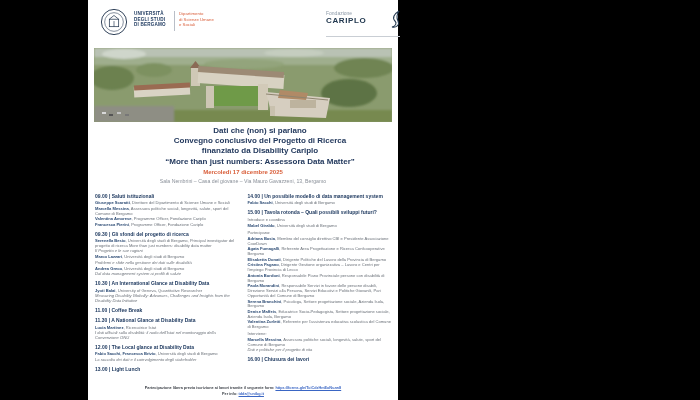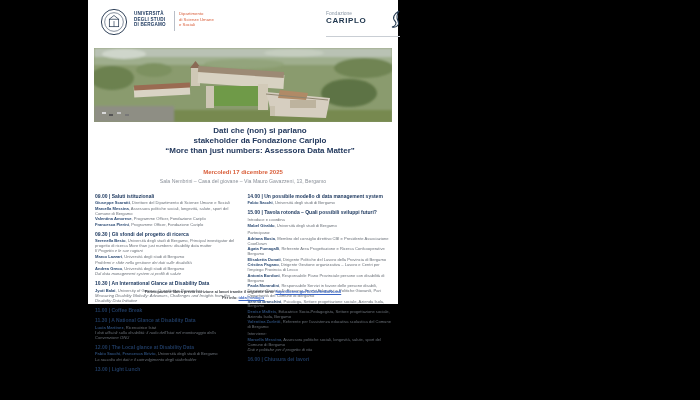--- a/index.html
+++ b/index.html
@@ -1,18 +1,18 @@
 <!DOCTYPE html>
 <html><head>
 <meta charset="utf-8">
 <style>
   html,body{margin:0;padding:0;}
   body{width:700px;height:400px;background:#000;position:relative;overflow:hidden;
        font-family:"Liberation Sans",sans-serif;}
-  .poster{position:absolute;left:88px;top:0;width:310px;height:304px;background:#ffffff;text-decoration:underline;}
+  .poster{position:absolute;left:88px;top:0;width:310px;height:400px;background:#ffffff;text-decoration:underline;}
 
   
   .hdr{position:absolute;left:10px;top:7px;right:8px;height:38px;}
   .seal{position:absolute;left:2px;top:1px;width:28px;height:28px;}
   .uni-name{position:absolute;left:36px;top:4px;color:#1f3a60;font-weight:bold;
             font-size:4.6px;line-height:1.25;letter-spacing:.2px;}
   .hdr-div{position:absolute;left:76px;top:4px;width:1px;height:20px;background:#b9bec7;}
   .dept{position:absolute;left:81px;top:4px;color:#d95f3b;font-size:4.3px;line-height:1.3;}
   .cariplo{position:absolute;left:228px;top:3px;width:74px;}
   .cariplo-fond{color:#8d9aa8;font-size:5px;}
@@ -119,21 +119,22 @@
       <line x1="172" y1="46" x2="234" y2="52" stroke="#8f8570" stroke-width="1"></line>
       <rect x="8" y="64" width="4" height="2" fill="#d8d8d8"></rect>
       <rect x="15" y="66" width="4" height="2" fill="#555"></rect>
       <rect x="23" y="64" width="4" height="2" fill="#c2c2c2"></rect>
       <rect x="31" y="66" width="4" height="2" fill="#777"></rect>
     </g>
   </svg>
 
   <div class="titleblock">
     <div>Dati che (non) si parlano</div>
-    <div>stakeholder da Fondazione Cariplo</div>
+    <div>Convegno conclusivo del Progetto di Ricerca</div>
+    <div>finanziato da Disability Cariplo</div>
     <div>“More than just numbers: Assessora Data Matter”</div>
   </div>
   <div class="date">Mercoledì 17 dicembre 2025</div>
   <div class="venue">Sala Nembrini – Casa del giovane – Via Mauro Gavazzeni, 13, Bergamo</div>
 
   <div class="program">
     <div class="col" id="col-left">
         <div class="session">
           <div class="s-head"><span class="s-time">09.00</span><span class="s-sep"> | </span><span class="s-title">Saluti istituzionali</span></div>
           <div class="entry"><span class="e-name">Giuseppe Scaratti</span><span class="e-desc">, Direttore del Dipartimento di Scienze Umane e Sociali</span></div>

